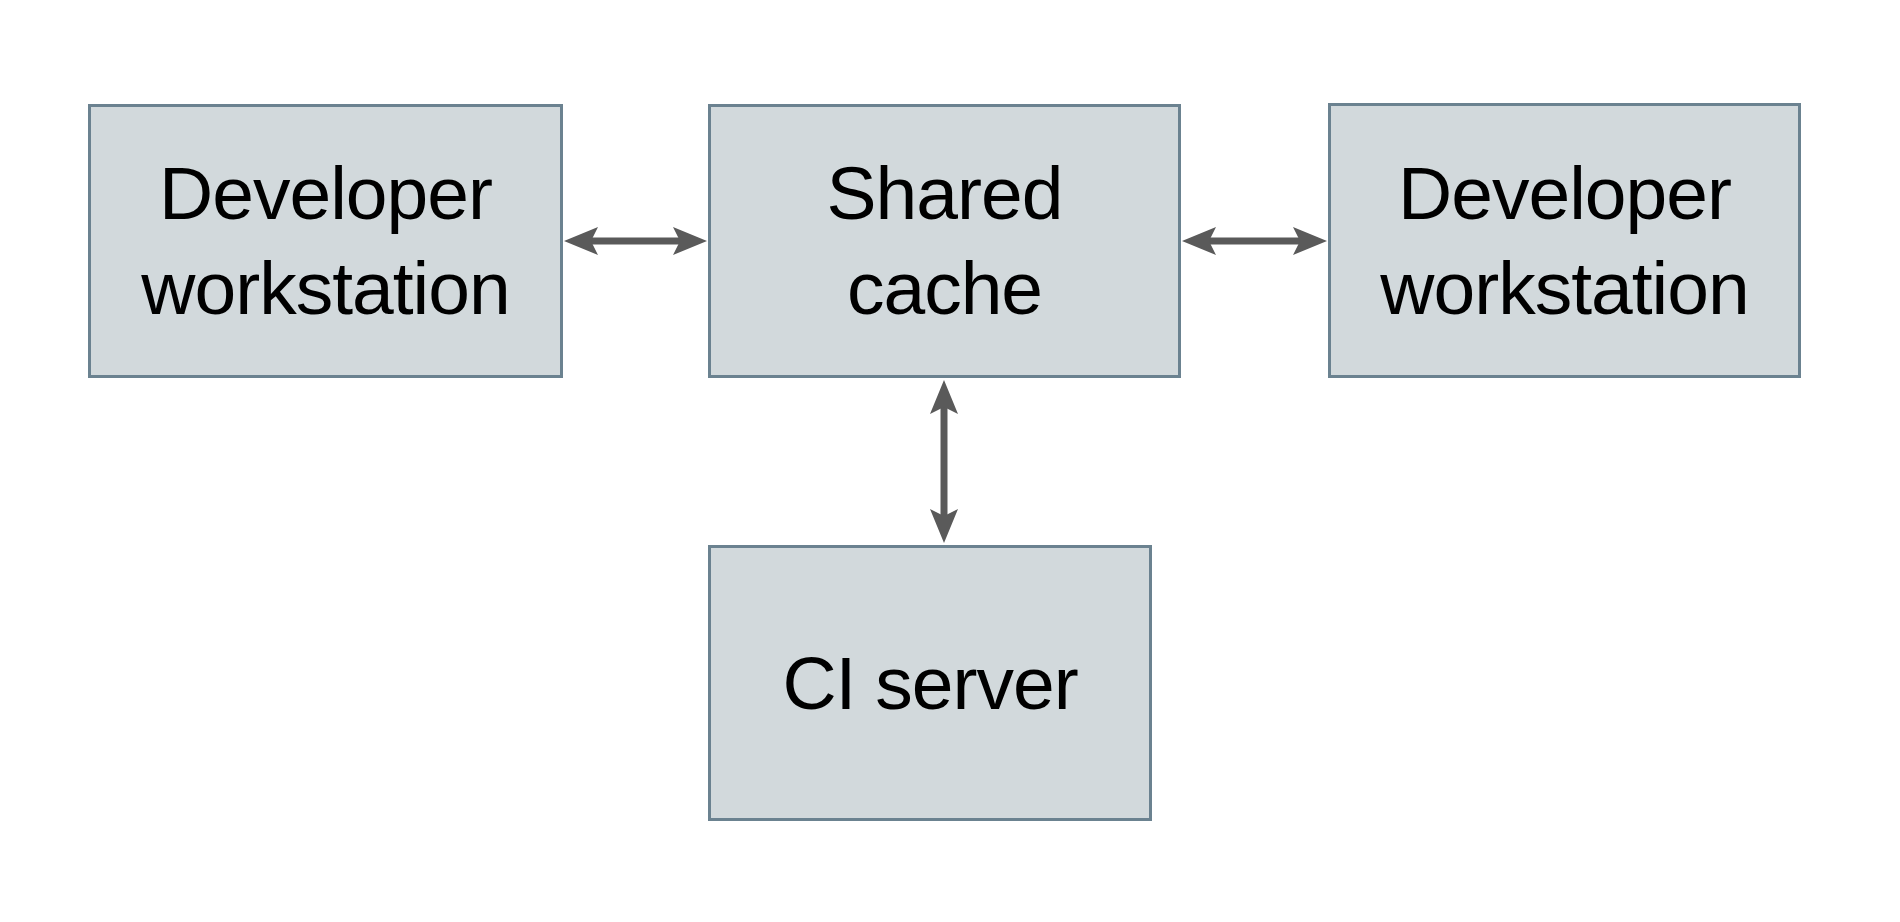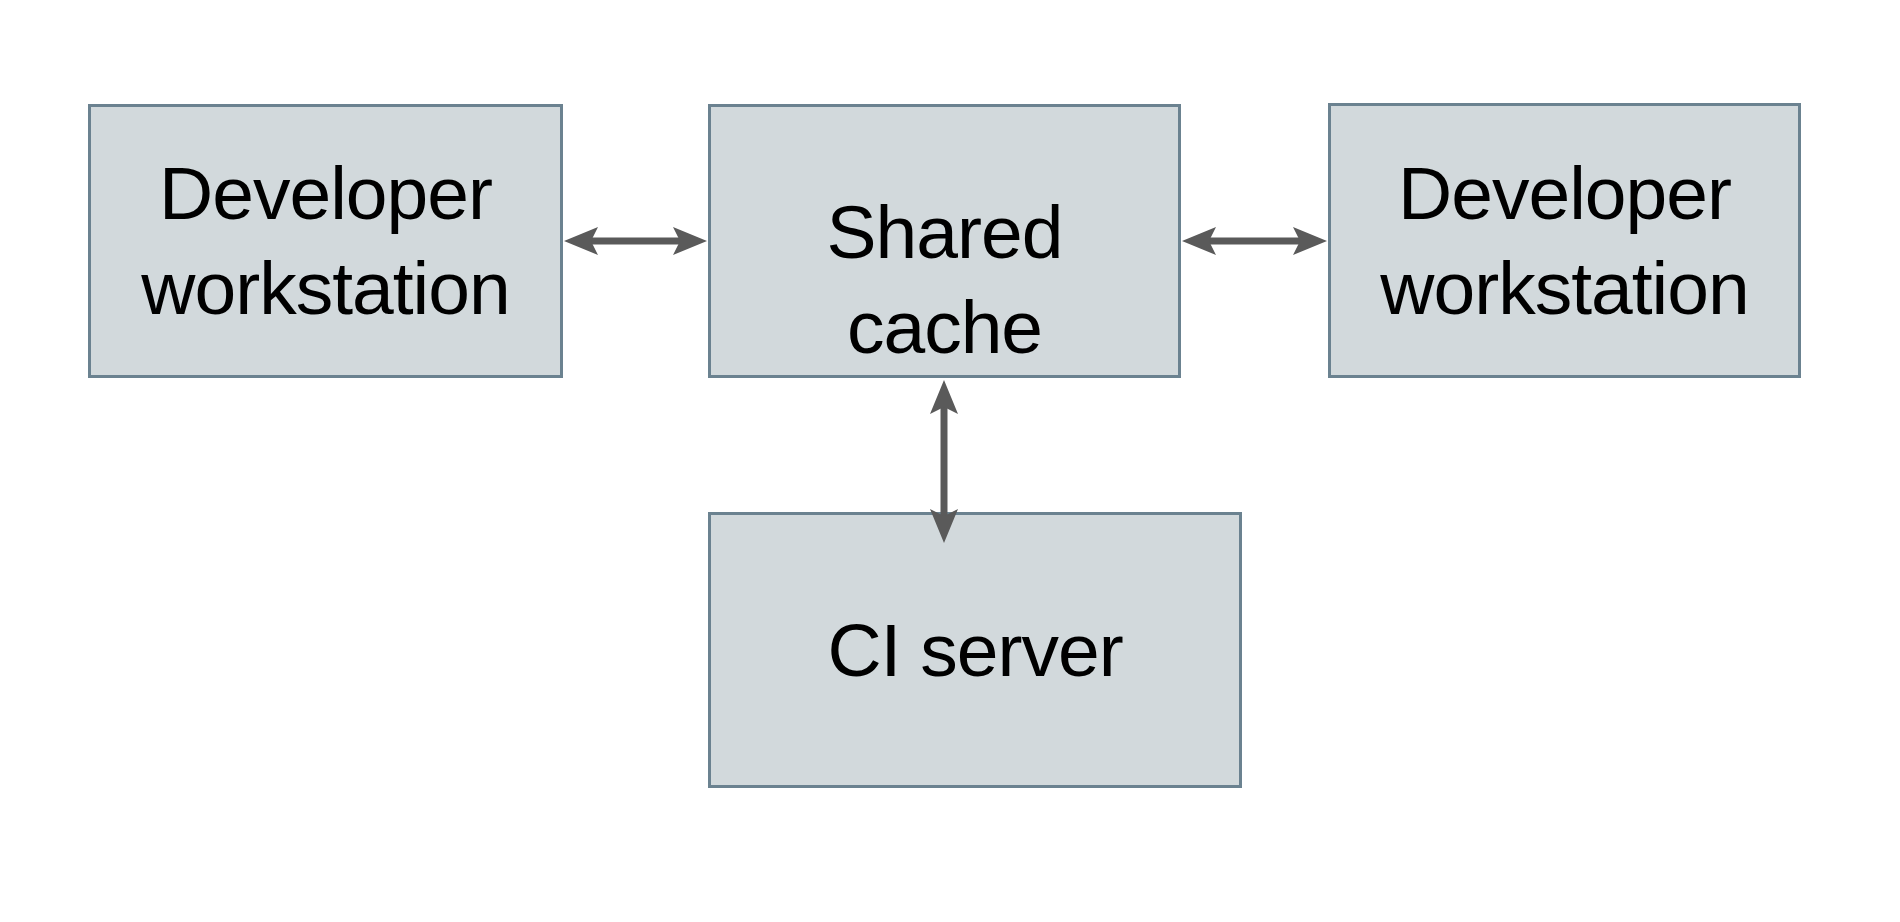--- a/index.html
+++ b/index.html
@@ -32,23 +32,23 @@
   }
   .node-label {
     color: var(--text);
     font-size: 75px;
     line-height: 95px;
     text-align: center;
     white-space: pre-line;
     letter-spacing: -1px;
   }
   .node-dev-left   { left:  88px; top: 104px; width: 475px; height: 274px; }
-  .node-cache      { left: 708px; top: 104px; width: 473px; height: 274px; align-items: flex-end; }
+  .node-cache      { left: 708px; top: 104px; width: 473px; height: 274px; }
   .node-dev-right  { left:1328px; top: 103px; width: 473px; height: 275px; }
-  .node-ci         { left: 708px; top: 512px; width: 534px; height: 276px; }
+  .node-ci         { left: 708px; top: 545px; width: 444px; height: 276px; }
   .edge {
     position: absolute;
     color: var(--arrow);
     display: block;
   }
   .edge-left  { left:  563px; top: 224px; }
   .edge-right { left: 1181px; top: 224px; }
   .edge-down  { left:  927px; top: 378px; }
 </style>
 </head>

